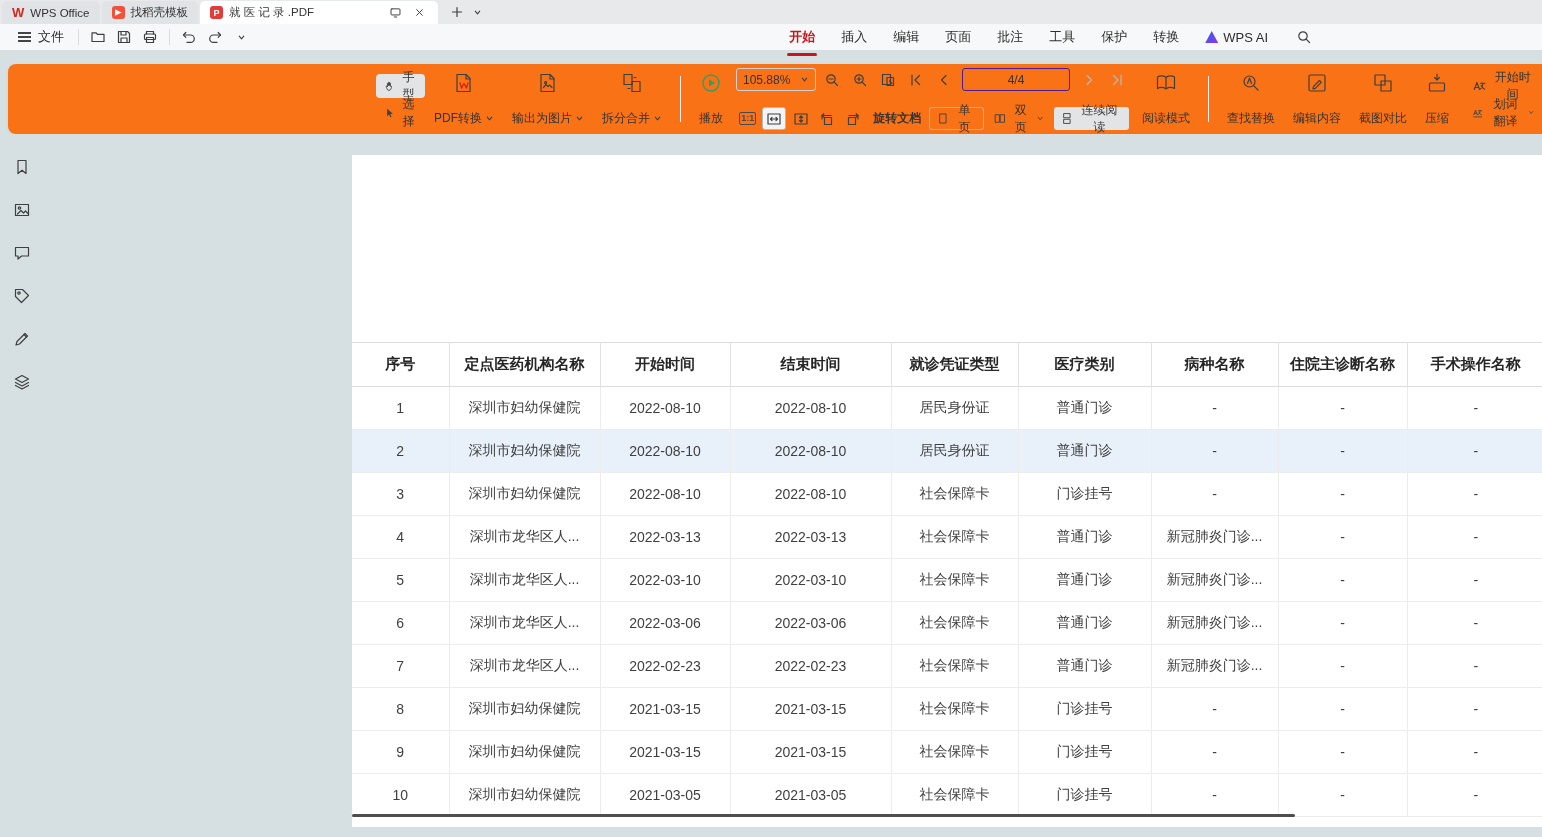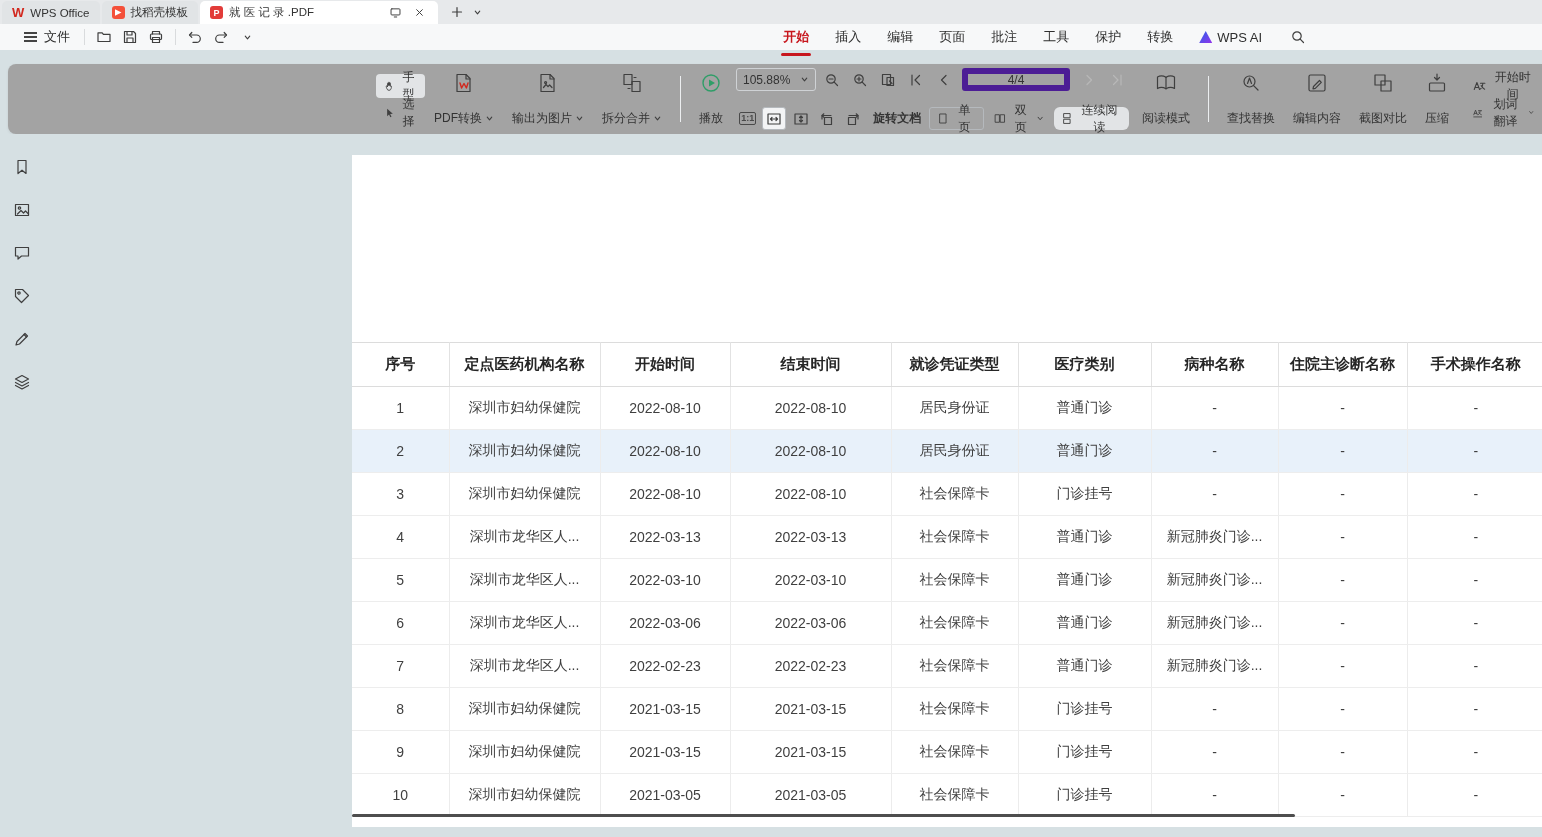--- a/index.html
+++ b/index.html
@@ -35,21 +35,21 @@
     width: 13px; height: 13px; border-radius: 3px; background: #e23c39;
     color: #fff; font-size: 9px; font-weight: 700;
     display: inline-flex; align-items: center; justify-content: center;
   }
   .tabtool { width: 18px; height: 18px; display: flex; align-items: center; justify-content: center; border-radius: 3px; }
   .newtab-group { display: flex; align-items: center; gap: 2px; margin-left: 8px; height: 24px; }
 
   
   .menubar {
     position: absolute; top: 24px; left: 0; right: 0; height: 26px;
-    background: #f7f8f9; display: flex; align-items: center; padding: 0 16px;
+    background: #f7f8f9; display: flex; align-items: center; padding: 0 10px;
     font-size: 13px; color: #2e2e2e;
   }
   .file-menu { display: flex; align-items: center; gap: 7px; padding: 4px 8px; border-radius: 4px; }
   .hamburger { position: relative; width: 13px; height: 10px; }
   .hamburger i { position: absolute; left: 0; top: 0; width: 13px; height: 1.5px; background: #444;
     box-shadow: 0 4px 0 #444, 0 8px 0 #444; }
   .mbtn { width: 26px; height: 26px; display: flex; align-items: center; justify-content: center; border-radius: 4px; }
   .mdiv { width: 1px; height: 16px; background: #d9dbdd; margin: 0 6px; }
   .menu-right { margin-left: auto; display: flex; align-items: center; margin-right: 215px; gap: 10px; }
   .mtab { display: flex; align-items: center; padding: 10px 13px; position: relative; }
@@ -60,43 +60,43 @@
   }
   .ai-logo {
     width: 13px; height: 12px; margin-right: 5px; display: inline-block;
     background: linear-gradient(135deg, #2563eb, #9333ea);
     clip-path: polygon(50% 0, 100% 100%, 0 100%);
   }
 
   
   .toolbar-card {
     position: absolute; top: 64px; left: 8px; right: 0; height: 70px;
-    background: #a3a3a3; border-radius: 8px 0 0 8px; box-shadow: 0 1px 3px rgba(0,0,0,.08);
+    background: #f97316; border-radius: 8px 0 0 8px; box-shadow: 0 1px 3px rgba(0,0,0,.08);
   }
   .tb-content { height: 100%; display: flex; align-items: center; padding-left: 368px; }
   .tb-col { display: flex; flex-direction: column; gap: 3px; align-items: flex-start; }
   .mini-btn { display: flex; align-items: center; gap: 5px; font-size: 12px; color: #333;
     padding: 0 8px; height: 24px; border-radius: 4px; }
   .mini-btn.selected { background: #e2e4e6; }
   .big-btn { display: flex; flex-direction: column; align-items: center; justify-content: center;
     gap: 16px; padding: 0 9px; font-size: 12px; color: #333; }
   .bb-label { display: flex; align-items: center; gap: 3px; white-space: nowrap; }
   .vdiv { width: 1px; height: 46px; background: #eceef0; margin: 0 9px; flex: none; }
   .tb-zoom { display: flex; flex-direction: column; gap: 16px; margin: 0 4px; }
   .zrow { display: flex; align-items: center; gap: 3px; }
   .zoom-combo { display: flex; align-items: center; justify-content: space-between; width: 80px; height: 23px;
     border: 1px solid #cfd2d5; border-radius: 3px; padding: 0 6px; font-size: 12px; color: #333; }
   .ibtn { width: 25px; height: 23px; display: flex; align-items: center; justify-content: center; border-radius: 3px; }
   .ibtn.boxed { border: 1px solid #b5b9bd; background: #f3f4f5; }
-  .page-box { width: 108px; height: 23px; border: 6px solid #4c1d95; border-radius: 3px;
+  .page-box { width: 108px; height: 23px; border: 1px solid #4c1d95; border-radius: 3px;
     display: flex; align-items: center; justify-content: center; font-size: 12px; color: #333; margin: 0 3px; }
   .chip { display: flex; align-items: center; gap: 4px; font-size: 12px; color: #333;
     height: 23px; padding: 0 7px; border-radius: 3px; }
   .chip.boxed { border: 1px solid #b5b9bd; }
-  .chip.hl { background: #e2e4e6; border-radius: 6px; }
+  .chip.hl { background: #e2e4e6; }
   .tb-label { font-size: 12px; color: #333; margin: 0 5px; white-space: nowrap; font-weight: bold; }
   .one2one { font-size: 9px; font-weight: 700; color: #4a4a4a; border: 1px solid #4a4a4a;
     border-radius: 2px; padding: 0 1px; line-height: 11px; }
   .one2one::before { content: "1:1"; }
 
   
   svg { display: block; }
   .svgi { width: 16px; height: 16px; }
   .svgi-s { width: 13px; height: 13px; }
   .svgi-lg { width: 22px; height: 22px; }

